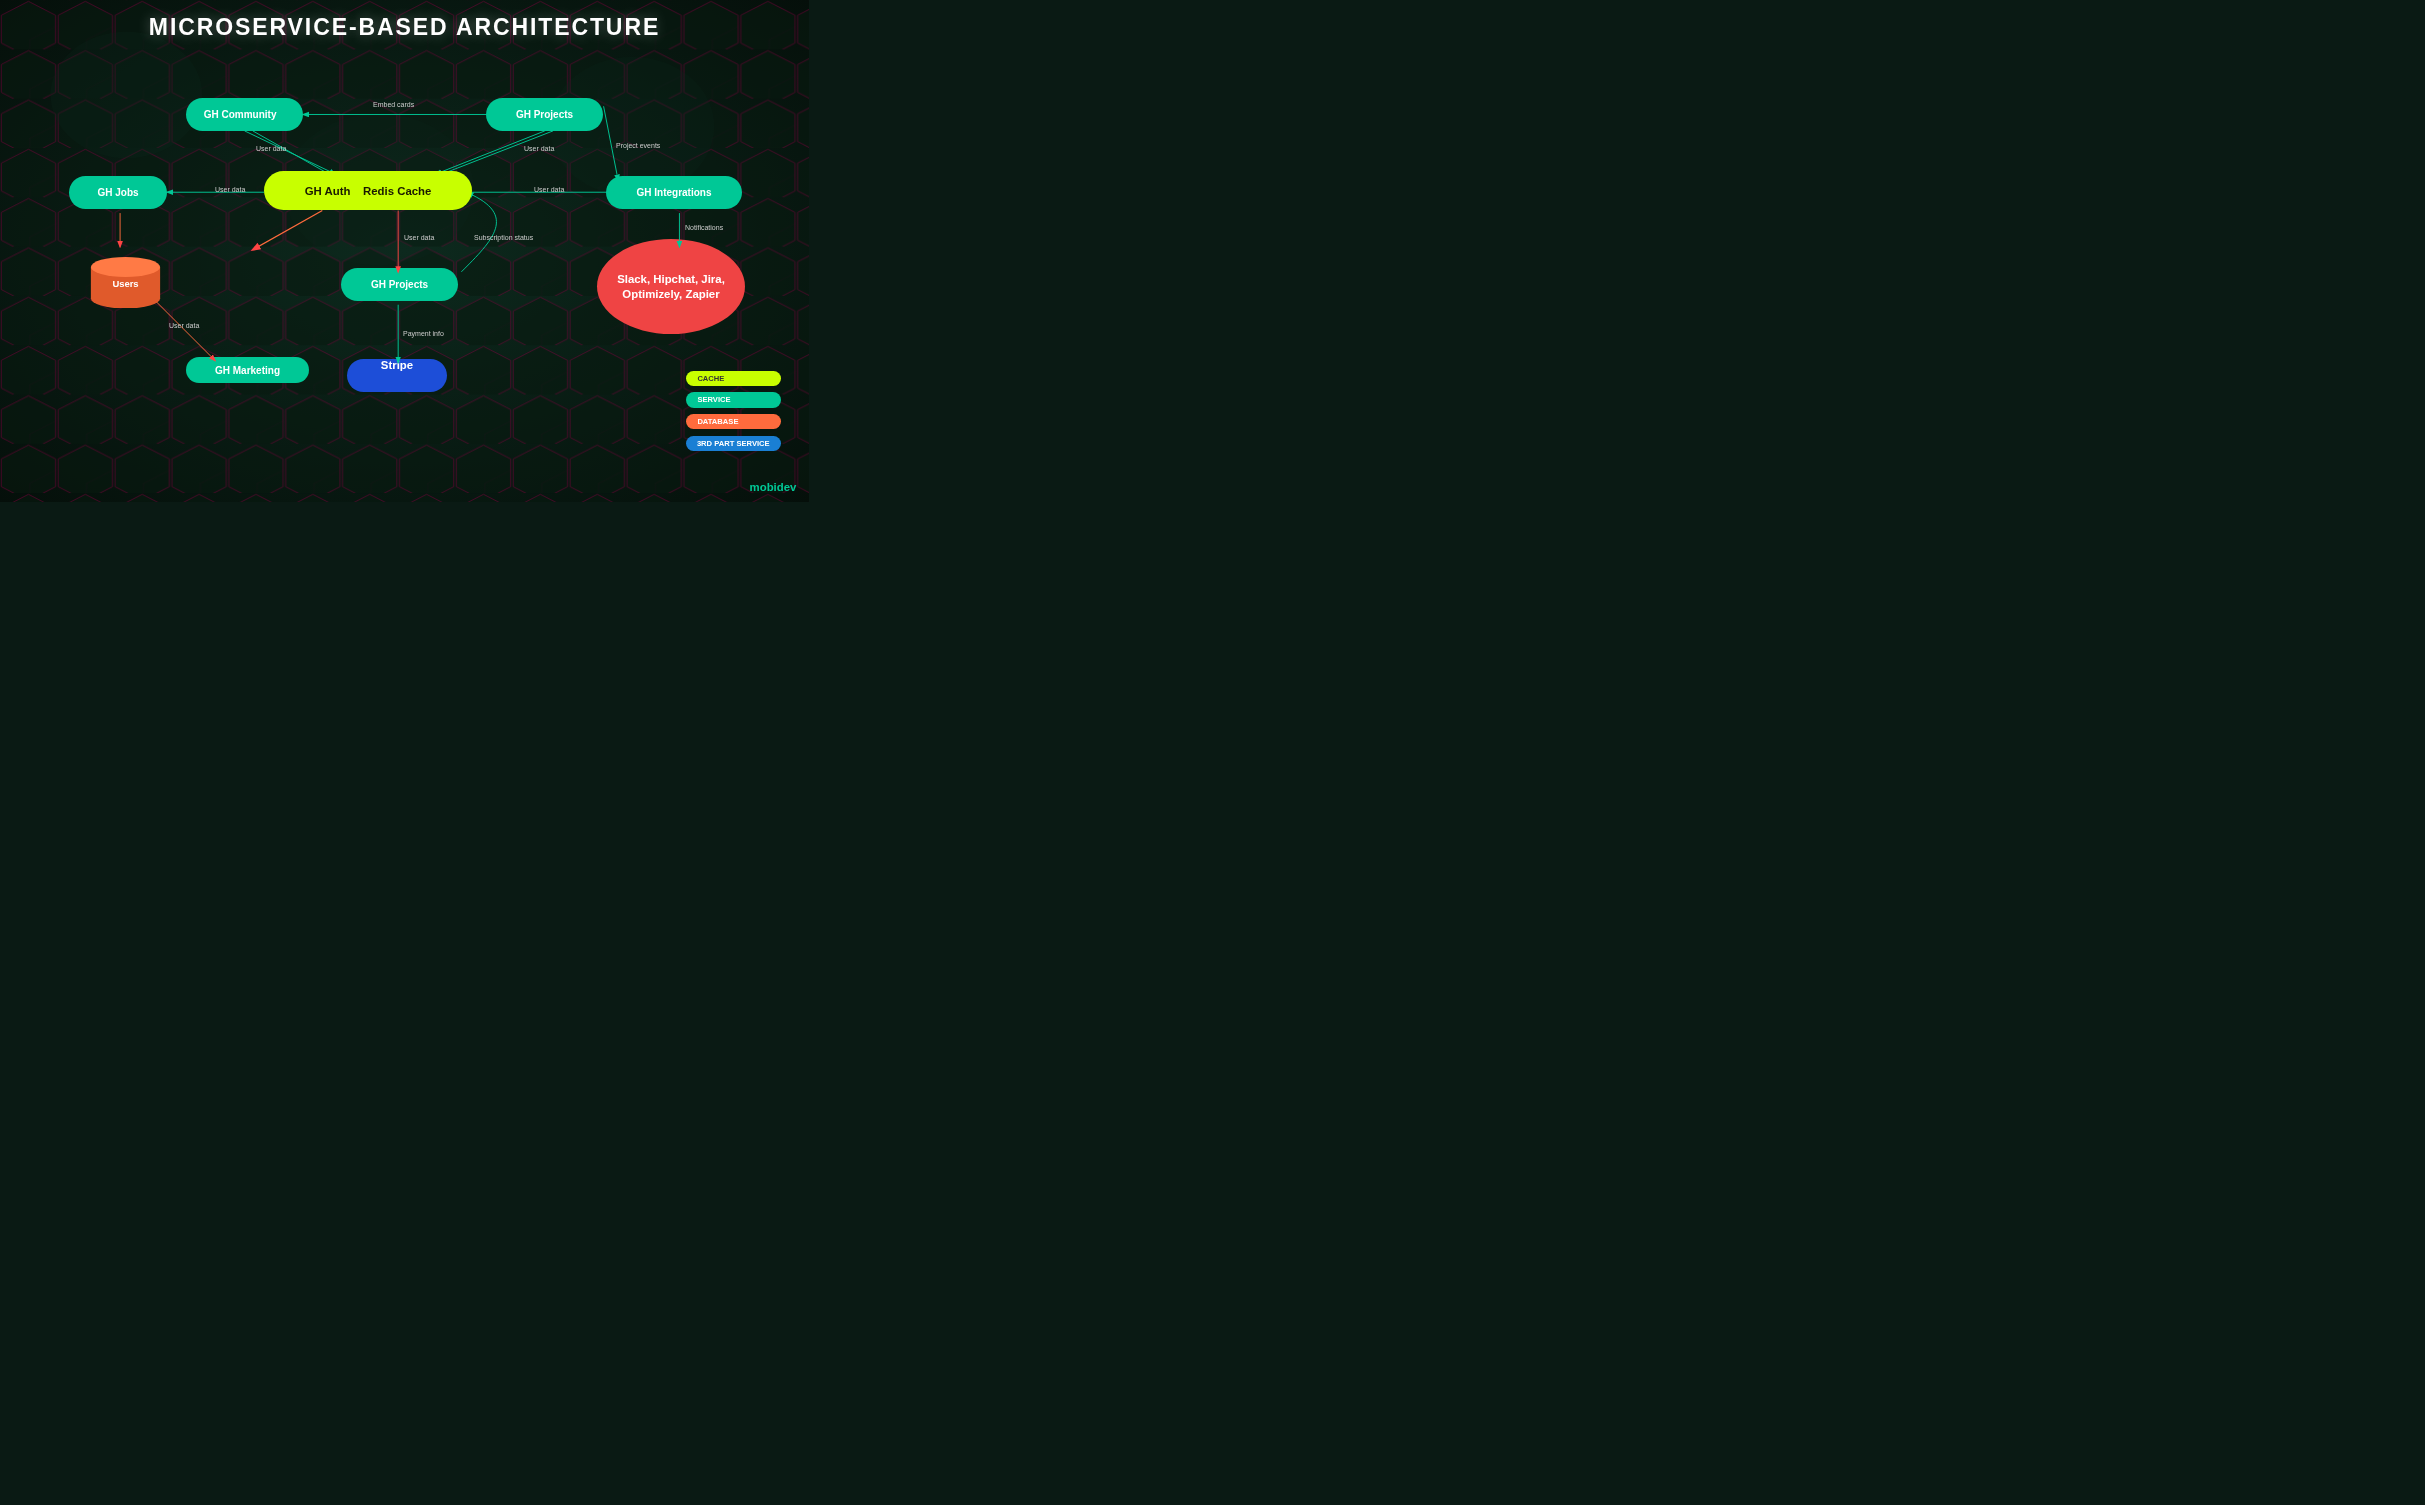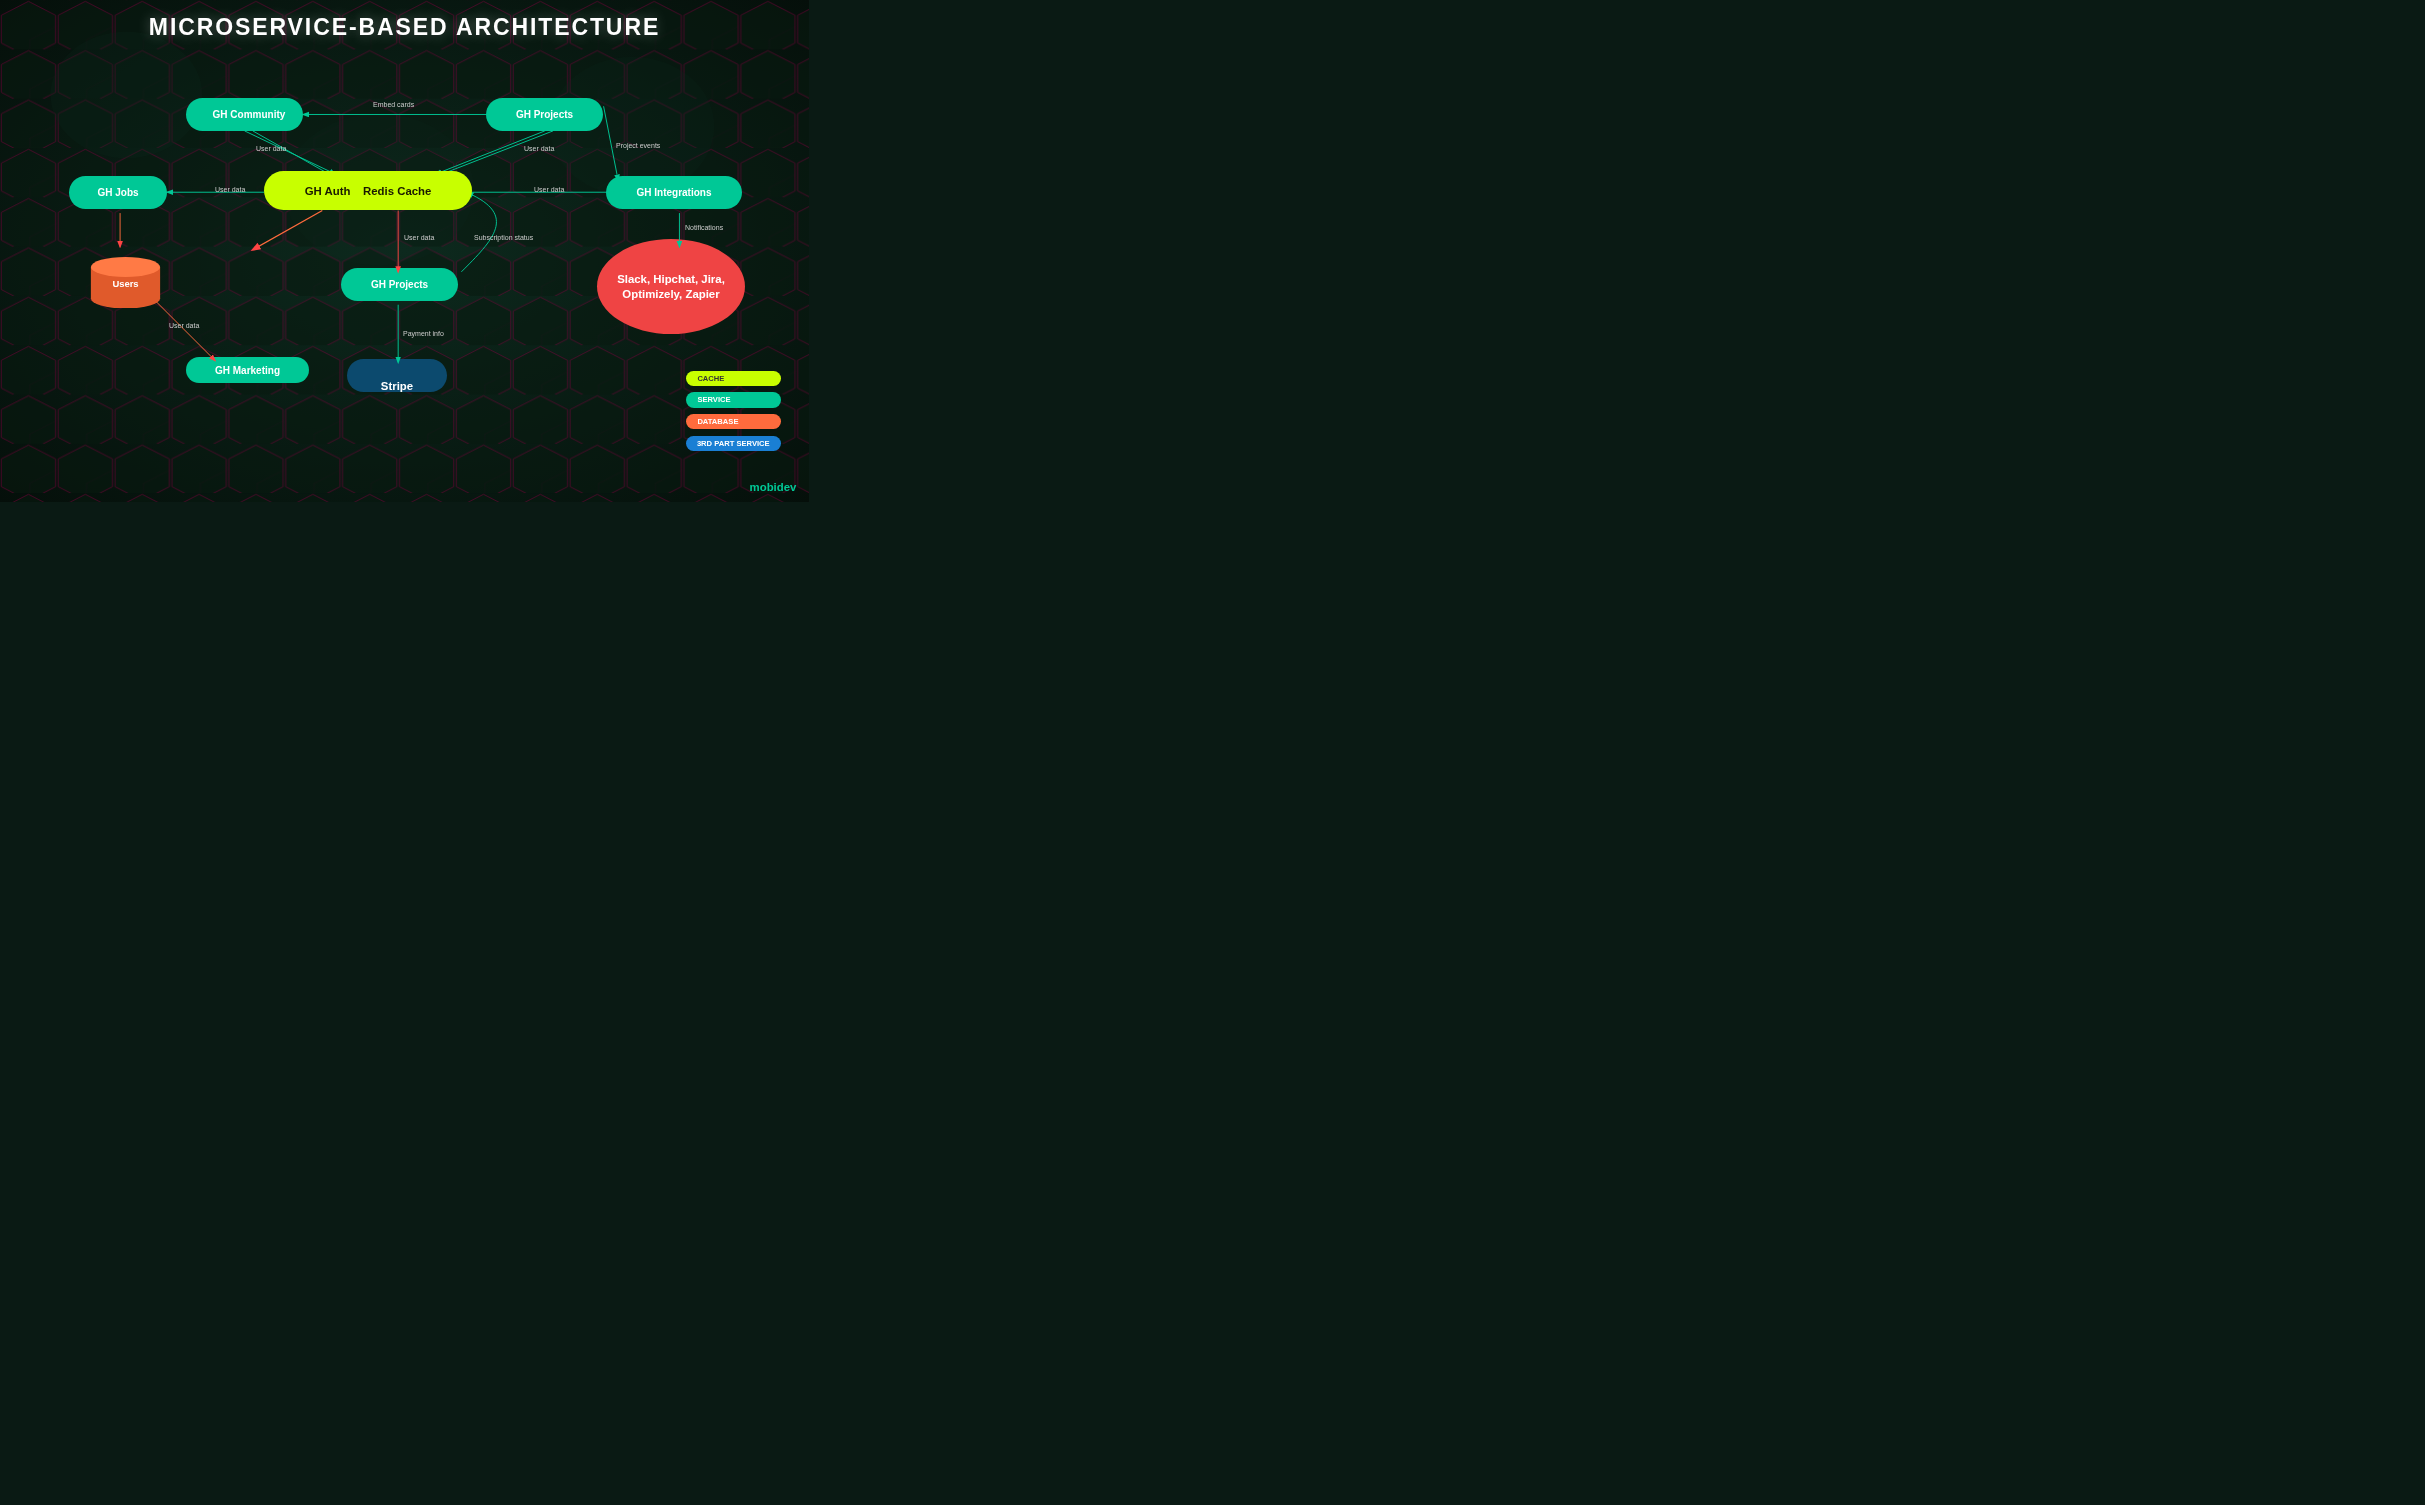--- a/index.html
+++ b/index.html
@@ -228,21 +228,21 @@
 
     <line x1="1075" y1="337" x2="1075" y2="390" stroke="#00c896" stroke-width="1.5" marker-end="url(#arrowTeal)"></line>
 
     <path d="M 730 430 C 780 380 820 340 740 305" stroke="#00c896" stroke-width="1.5" fill="none" marker-end="url(#arrowTeal)"></path>
 
     <path d="M 230 460 L 340 570" stroke="#ff6b3d" stroke-width="1.5" fill="none" marker-end="url(#arrowRed)"></path>
 
     <line x1="630" y1="482" x2="630" y2="573" stroke="#00c896" stroke-width="1.5" marker-end="url(#arrowTeal)"></line>
   </svg>
 
-  <div class="node node-service node-gh-community" style="left:186px; top:98px; width:117px; height:33px; position:absolute; display:flex; align-items:center; justify-content:flex-end; font-size:10px; font-weight:700; background:#00c896; color:#fff; border-radius:19px;">
+  <div class="node node-service node-gh-community" style="left:186px; top:98px; width:117px; height:33px; position:absolute; display:flex; align-items:center; justify-content:flex-start; font-size:10px; font-weight:700; background:#00c896; color:#fff; border-radius:19px;">
     <span>GH Community</span>
   </div>
 
   <div class="node node-service" style="left:486px; top:98px; width:117px; height:33px; position:absolute; display:flex; align-items:center; justify-content:center; font-size:10px; font-weight:700; background:#00c896; color:#fff; border-radius:19px;">
     <span>GH Projects</span>
   </div>
 
   <div class="node node-service" style="left:69px; top:176px; width:98px; height:33px; position:absolute; display:flex; align-items:center; justify-content:center; font-size:10px; font-weight:700; background:#00c896; color:#fff; border-radius:19px;">
     <span>GH Jobs</span>
   </div>
@@ -274,21 +274,21 @@
   </div>
 
   <div style="left:597px; top:239px; width:148px; height:95px; position:absolute; display:flex; align-items:center; justify-content:center; font-size:11.4px; font-weight:700; background:#ef4444; color:#fff; border-radius:50%; text-align:center; line-height:1.3;">
     <span style="padding:12.6px;">Slack, Hipchat, Jira, Optimizely, Zapier</span>
   </div>
 
   <div class="node node-service" style="left:186px; top:357px; width:123px; height:26px; position:absolute; display:flex; align-items:center; justify-content:center; font-size:10px; font-weight:700; background:#00c896; color:#fff; border-radius:19px;">
     <span>GH Marketing</span>
   </div>
 
-  <div style="left:347px; top:359px; width:100px; height:33px; position:absolute; display:flex; align-items:flex-end; justify-content:center; font-size:11.4px; font-weight:700; background:#0c4a6e; color:#fff; border-radius:19px;">
+  <div style="left:347px; top:359px; width:100px; height:33px; position:absolute; display:flex; align-items:flex-start; justify-content:center; font-size:11.4px; font-weight:700; background:#1d4ed8; color:#fff; border-radius:19px;">
     <span>Stripe</span>
   </div>
 
   <div class="edge-label" style="left:373px; top:101px;">Embed cards</div>
 
   <div class="edge-label" style="left:256px; top:145px;">User data</div>
 
   <div class="edge-label" style="left:524px; top:145px;">User data</div>
 
   <div class="edge-label" style="left:616px; top:142px;">Project events</div>

